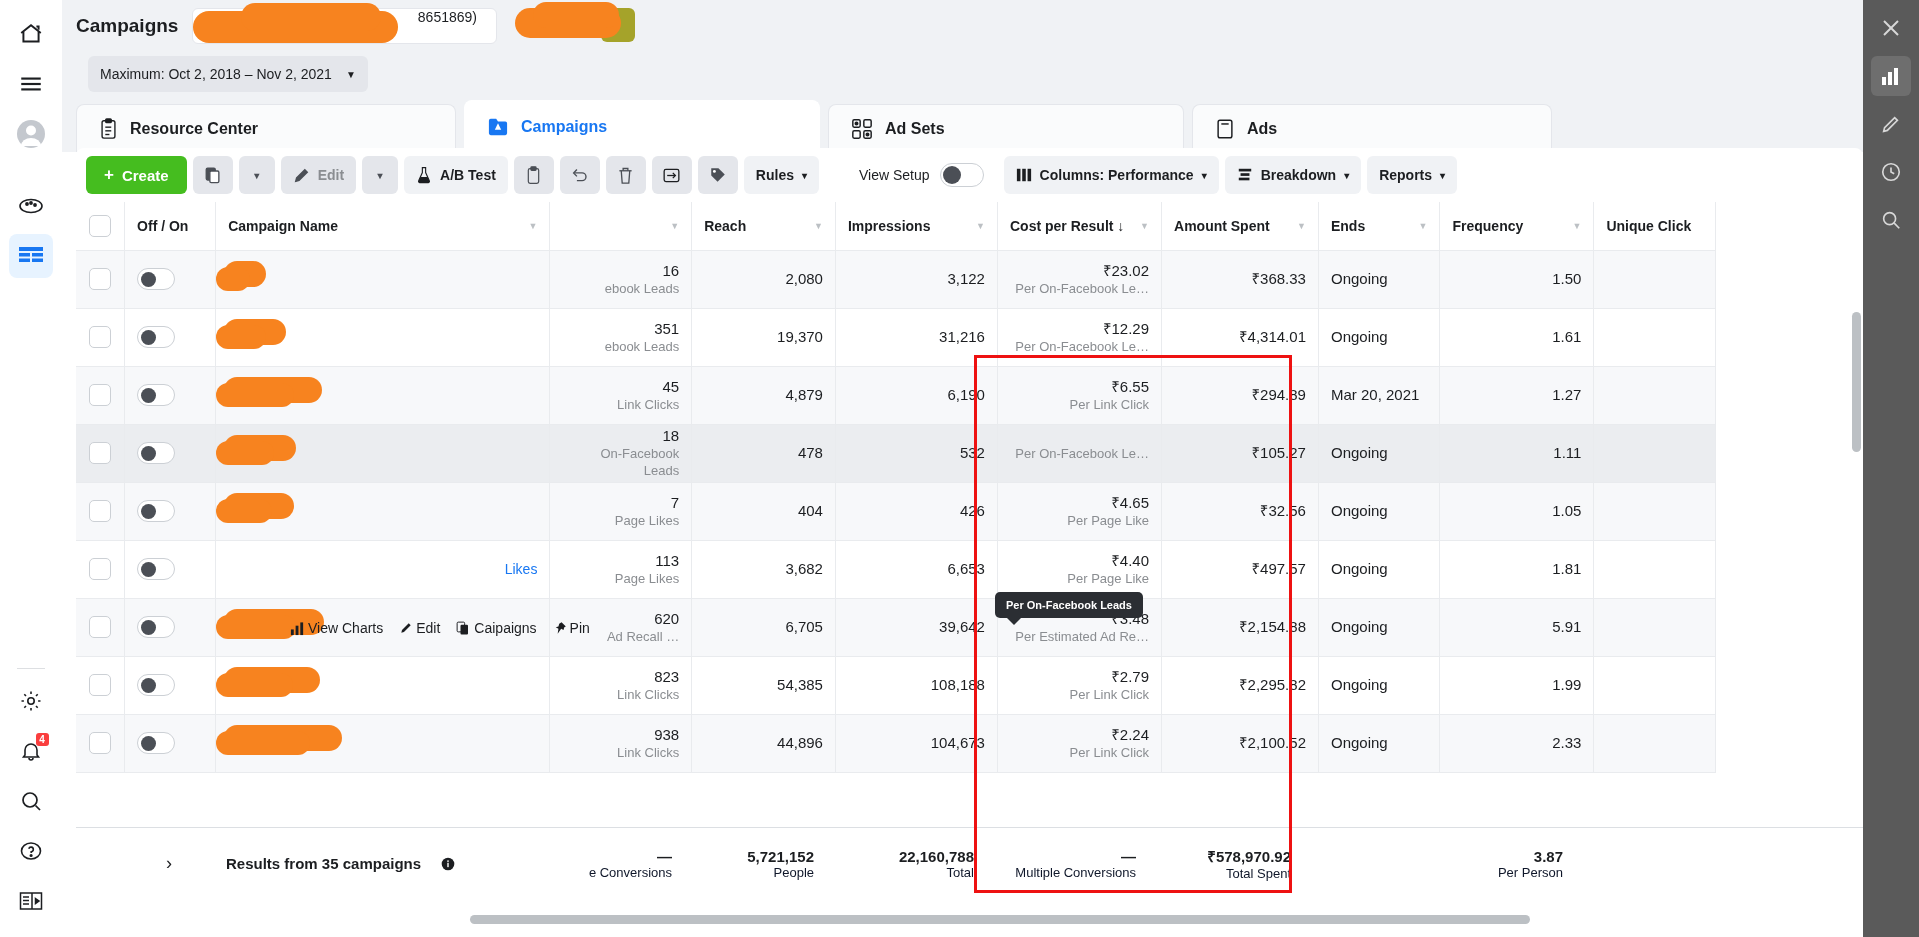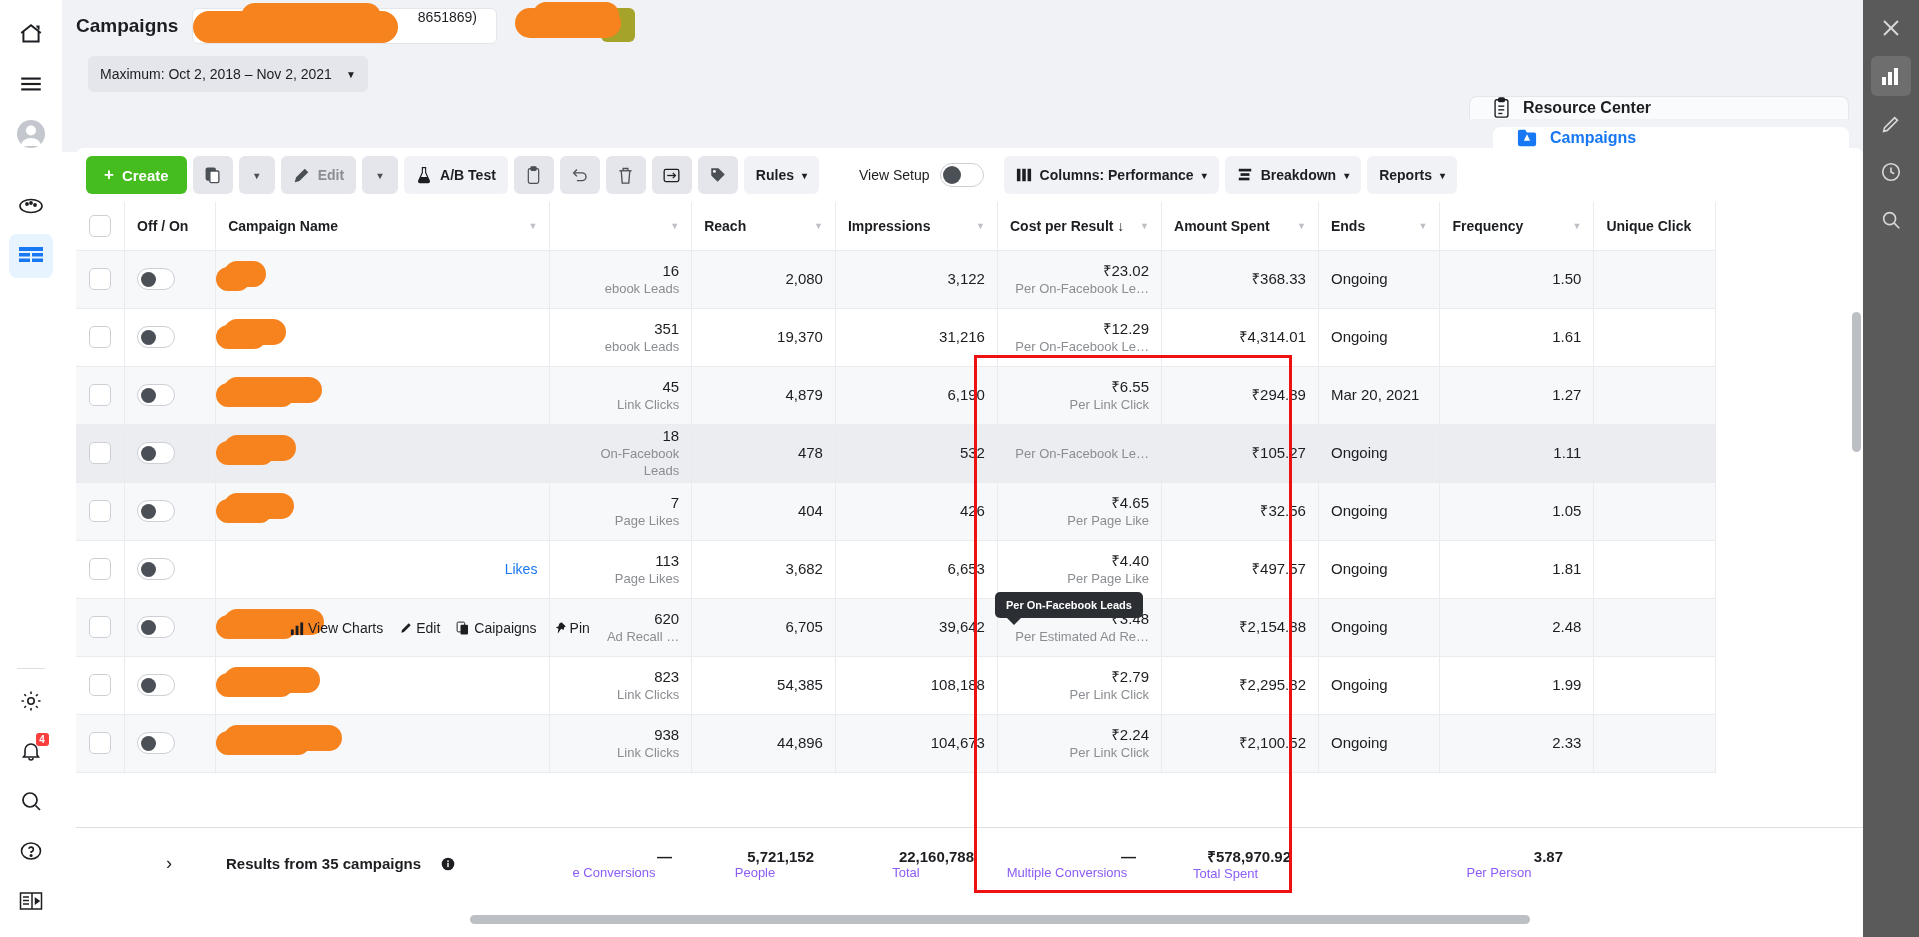--- a/index.html
+++ b/index.html
@@ -102,21 +102,20 @@
     margin-left: 12px; height: 36px; background: #e4e6eb; border-radius: 6px;
     display: flex; align-items: center; gap: 14px; padding: 0 12px;
     font-size: 14px; color: #1c1e21; cursor: pointer;
   }
 
   
   .tabs {
     position: absolute; left: 62px; top: 96px; right: 56px; height: 56px;
     background: #f0f2f5; display: flex; align-items: flex-end; gap: 8px;
     padding: 0 14px;
-    flex-direction: column;
   }
   .tab {
     height: 48px; border-radius: 8px 8px 0 0; background: #fafbfc;
     display: flex; align-items: center; gap: 12px; padding: 0 22px;
     font-size: 16px; font-weight: bold; color: #1c1e21; cursor: pointer;
     border: 1px solid #e4e6eb; border-bottom: none;
   }
   .tab.w1 { width: 380px; }
   .tab.w2 { width: 356px; }
   .tab.w3 { width: 356px; }
@@ -230,21 +229,21 @@
     border: 3px solid #ee1111; z-index: 45; pointer-events: none;
   }
 
   
   .totals {
     position: absolute; left: 0; right: 0; bottom: 38px; height: 72px;
     background: #ffffff; border-top: 1px solid #dcdfe3;
     display: flex; align-items: center;
   }
   .tot-cell { padding: 0 12px; font-size: 15px; font-weight: bold; color: #1c1e21; }
-  .tot-sub { font-size: 13px; color: #8b5cf6; font-weight: normal; text-align: center; }
+  .tot-sub { font-size: 13px; color: #0f172a; font-weight: normal; }
 
   
   .hscroll {
     position: absolute; left: 0; right: 0; bottom: 12px; height: 10px;
   }
   .hscroll .thumb {
     position: absolute; left: 394px; width: 1060px; height: 9px;
     background: #bcc0c4; border-radius: 5px;
   }
   .vscroll {
@@ -410,37 +409,37 @@
       </svg>
       <span>Resource Center</span>
     </div>
     <div class="tab w2 active">
       <svg width="22" height="20" viewBox="0 0 24 22">
         <path d="M2 4a2 2 0 0 1 2-2h6l2 3h8a2 2 0 0 1 2 2v11a2 2 0 0 1-2 2H4a2 2 0 0 1-2-2z" fill="#1877f2"></path>
         <path d="M12 7 L15.5 14 H8.5 Z" fill="#ffffff"></path>
       </svg>
       <span>Campaigns</span>
     </div>
-    <div class="tab w4">
-      <svg width="20" height="22" viewBox="0 0 20 24" fill="none" stroke="#1c1e21" stroke-width="1.6">
-        <rect x="2.5" y="2.5" width="15" height="19" rx="2"></rect>
-          <line x1="6" y1="6.5" x2="14" y2="6.5"></line>
-      </svg>
-      <span>Ads</span>
-    </div>
     <div class="tab w3">
       <svg width="22" height="22" viewBox="0 0 24 24" fill="none" stroke="#1c1e21" stroke-width="1.6">
         <rect x="2" y="2" width="8" height="8" rx="1.5"></rect>
           <rect x="14" y="2" width="8" height="8" rx="1.5"></rect>
         <rect x="2" y="14" width="8" height="8" rx="1.5"></rect>
           <rect x="14" y="14" width="8" height="8" rx="1.5"></rect>
         <circle cx="6" cy="6" r="1.4" fill="#1c1e21"></circle>
           <circle cx="18" cy="18" r="1.4" fill="#1c1e21"></circle>
       </svg>
       <span>Ad Sets</span>
+    </div>
+    <div class="tab w4">
+      <svg width="20" height="22" viewBox="0 0 20 24" fill="none" stroke="#1c1e21" stroke-width="1.6">
+        <rect x="2.5" y="2.5" width="15" height="19" rx="2"></rect>
+          <line x1="6" y1="6.5" x2="14" y2="6.5"></line>
+      </svg>
+      <span>Ads</span>
     </div>
   </div>
 
   <div class="panel">
 
     <div class="toolbar">
       <button class="tb-btn green">
         <span style="font-size:17px;line-height:14px">+</span>
         <span>Create</span>
       </button>
@@ -852,21 +851,21 @@
                 <div class="cell-main">₹3.48</div>
                 <div class="cell-sub">Per Estimated Ad Re…</div>
               </td>
               <td class="num">
                 <div class="cell-main">₹2,154.88</div>
               </td>
               <td>
                 <div class="cell-main">Ongoing</div>
               </td>
               <td class="num">
-                <div class="cell-main">2.48</div>
+                <div class="cell-main">5.91</div>
               </td>
               <td></td>
             </tr>
             <tr>
               <td>
                 <span class="checkbox"></span>
               </td>
               <td>
                 <span class="switch">
                   <span class="sk"></span>

